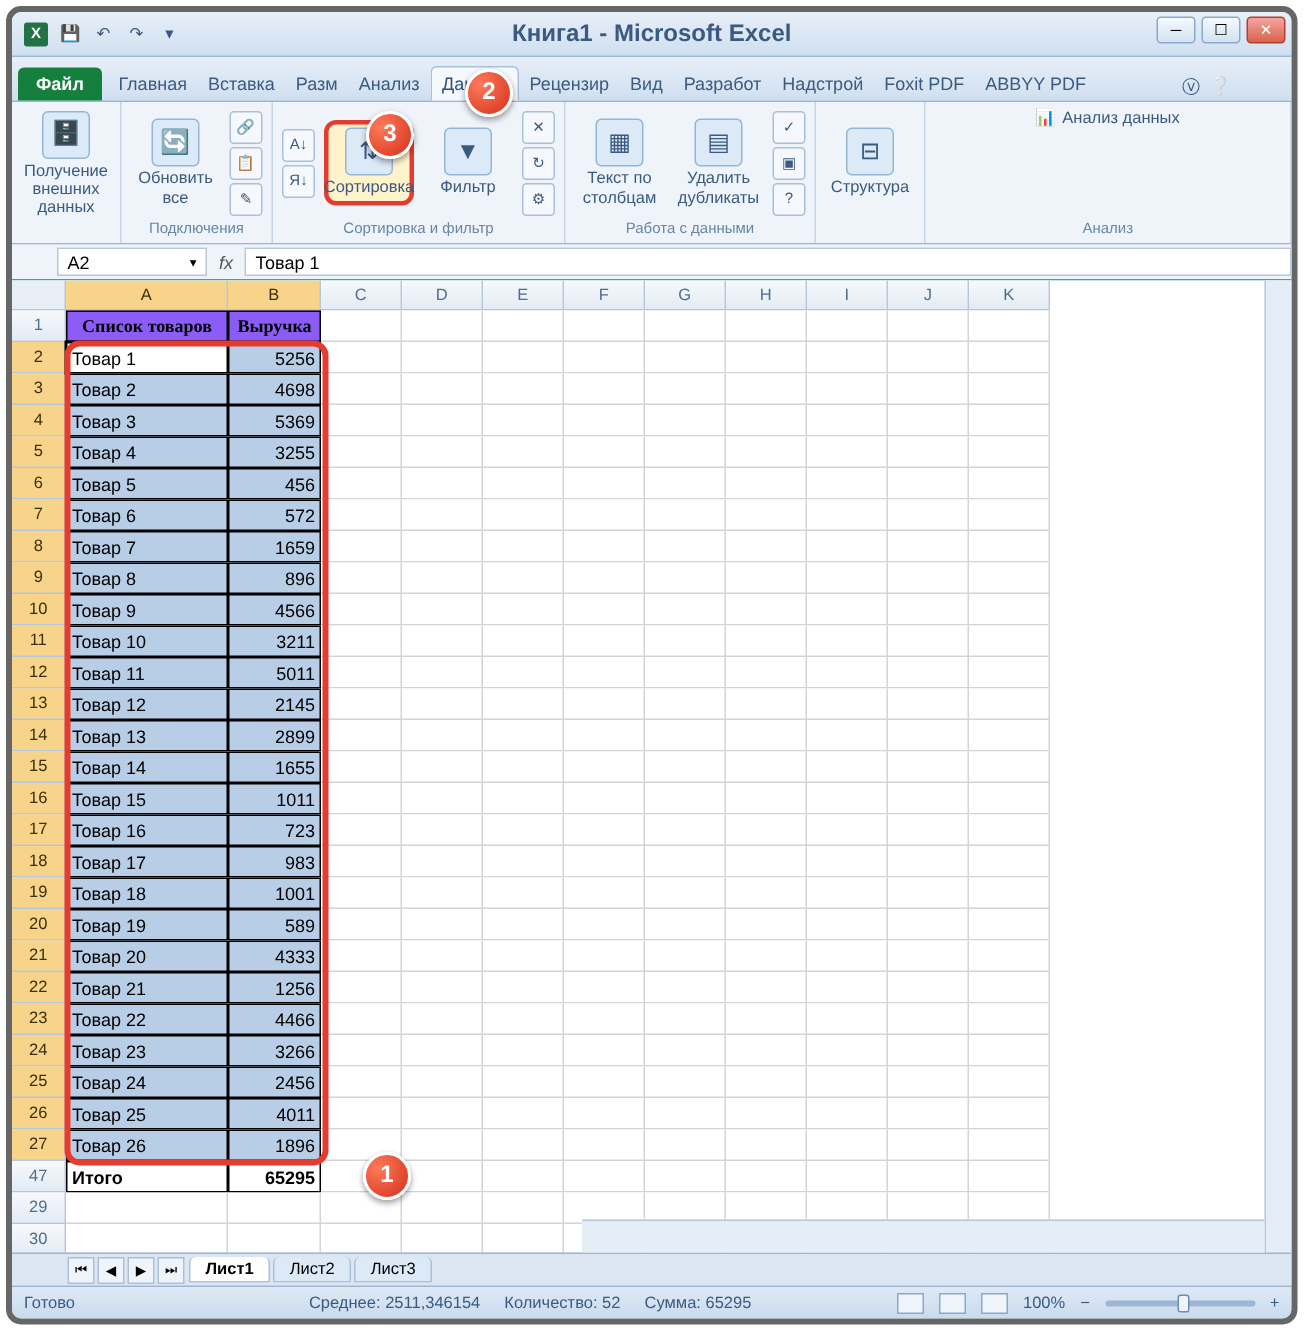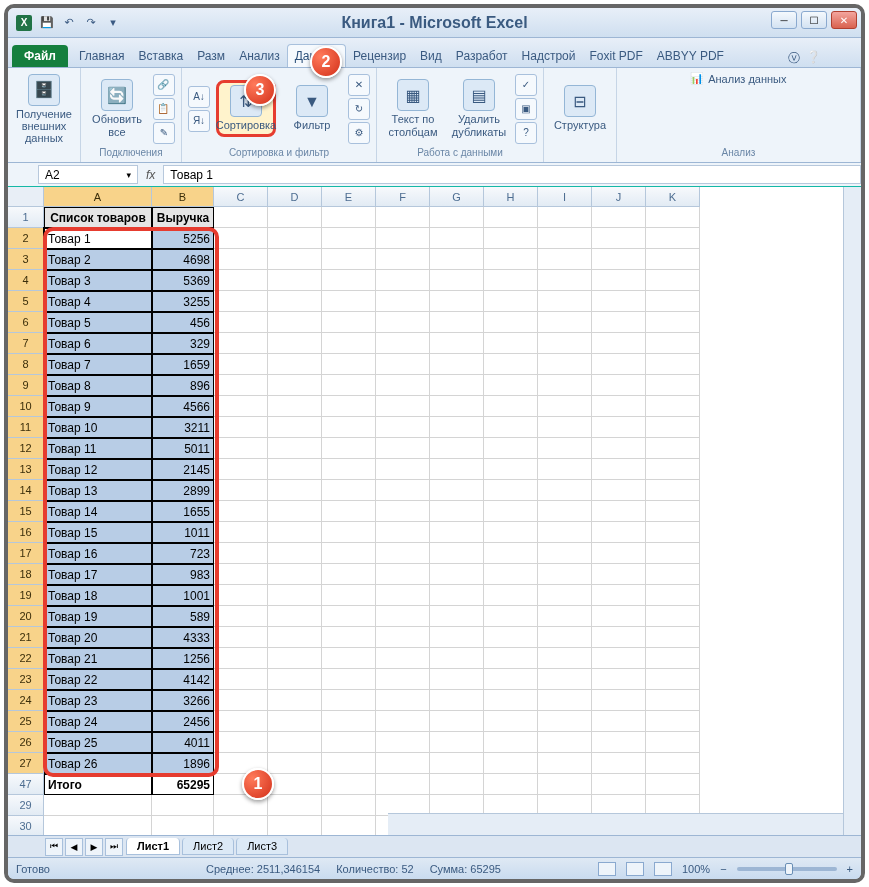--- a/index.html
+++ b/index.html
@@ -37,21 +37,21 @@
   .corner { width:36px; height:20px; background:#e8eef6; border-right:1px solid #b5c7db; border-bottom:1px solid #b5c7db;}
   .colhead { height:20px; background:linear-gradient(#f7f9fc,#e2ebf4); border-right:1px solid #b5c7db; border-bottom:1px solid #b5c7db; display:flex; align-items:center; justify-content:center; font-size:11px; color:#4d6d91;}
   .colhead.w108 { width:108px;} .colhead.w62 { width:62px;} .colhead.w54 { width:54px;}
   .colhead.sel { background:#f8d38a; color:#3b2e0a;}
   .rowhead { width:36px; height:21px; background:linear-gradient(#f7f9fc,#e2ebf4); border-right:1px solid #b5c7db; border-bottom:1px solid #b5c7db; display:flex; align-items:center; justify-content:center; font-size:11px; color:#4d6d91;}
   .rowhead.sel { background:#f8d38a; color:#3b2e0a;}
   .cells { position:absolute; left:36px; top:20px;}
   .row { display:flex; height:21px;}
   .cell { border-right:1px solid #d4d4d4; border-bottom:1px solid #d4d4d4; height:21px; font-size:12px; padding:0 3px; display:flex; align-items:center; background:#fff;}
   .cA{width:108px;} .cB{width:62px; justify-content:flex-end;} .cE{width:54px;}
-  .hdr { background:#e5e5e5; font-weight:bold; border:1px solid #000;}
+  .hdr { background:#8b5cf6; font-weight:bold; border:1px solid #000;font-family:Liberation Serif, serif;}
   .hdr.cA{justify-content:center;} .hdr.cB{justify-content:center;text-align:center;}
   .sel { background:#b8cde6;}
   .activecell { background:#fff; outline:1px solid #000;}
   .bordered { border:1px solid #000;}
   .bold { font-weight:bold;}
   .red-outline { position:absolute; border:4px solid #e63c2f; border-radius:10px; pointer-events:none; z-index:5;}
   .badge { position:absolute; width:32px; height:32px; border-radius:50%; background:radial-gradient(circle at 30% 30%,#ff7a5a,#d3301a); border:2px solid #fff; box-shadow:0 2px 4px rgba(0,0,0,.4); color:#fff; font-weight:bold; display:flex; align-items:center; justify-content:center; font-size:16px; z-index:10;}
   .sheet-tabs { position:absolute; bottom:22px; left:0; right:0; height:22px; background:#dce6f2; border-top:1px solid #9db6d4; display:flex; align-items:center; font-size:11px;}
   .navbtn { width:18px; height:18px; margin:0 1px; border:1px solid #a8c0dc; background:#eef4fa; display:flex; align-items:center; justify-content:center; font-size:9px;}
   .stab { padding:2px 10px; background:#fff; border:1px solid #a8c0dc; border-bottom:none; margin-left:2px; border-radius:0 0 4px 4px; transform:scaleY(-1);}
@@ -325,21 +325,21 @@
           <div class="cell cE"></div>
           <div class="cell cE"></div>
           <div class="cell cE"></div>
           <div class="cell cE"></div>
           <div class="cell cE"></div>
           <div class="cell cE"></div>
           <div class="cell cE"></div>
         </div>
         <div class="row">
           <div class="cell cA sel bordered">Товар 6</div>
-          <div class="cell cB sel bordered">329</div>
+          <div class="cell cB sel bordered">572</div>
           <div class="cell cE"></div>
           <div class="cell cE"></div>
           <div class="cell cE"></div>
           <div class="cell cE"></div>
           <div class="cell cE"></div>
           <div class="cell cE"></div>
           <div class="cell cE"></div>
           <div class="cell cE"></div>
           <div class="cell cE"></div>
         </div>
@@ -533,21 +533,21 @@
           <div class="cell cE"></div>
           <div class="cell cE"></div>
           <div class="cell cE"></div>
           <div class="cell cE"></div>
           <div class="cell cE"></div>
           <div class="cell cE"></div>
           <div class="cell cE"></div>
         </div>
         <div class="row">
           <div class="cell cA sel bordered">Товар 22</div>
-          <div class="cell cB sel bordered">4142</div>
+          <div class="cell cB sel bordered">4466</div>
           <div class="cell cE"></div>
           <div class="cell cE"></div>
           <div class="cell cE"></div>
           <div class="cell cE"></div>
           <div class="cell cE"></div>
           <div class="cell cE"></div>
           <div class="cell cE"></div>
           <div class="cell cE"></div>
           <div class="cell cE"></div>
         </div>

